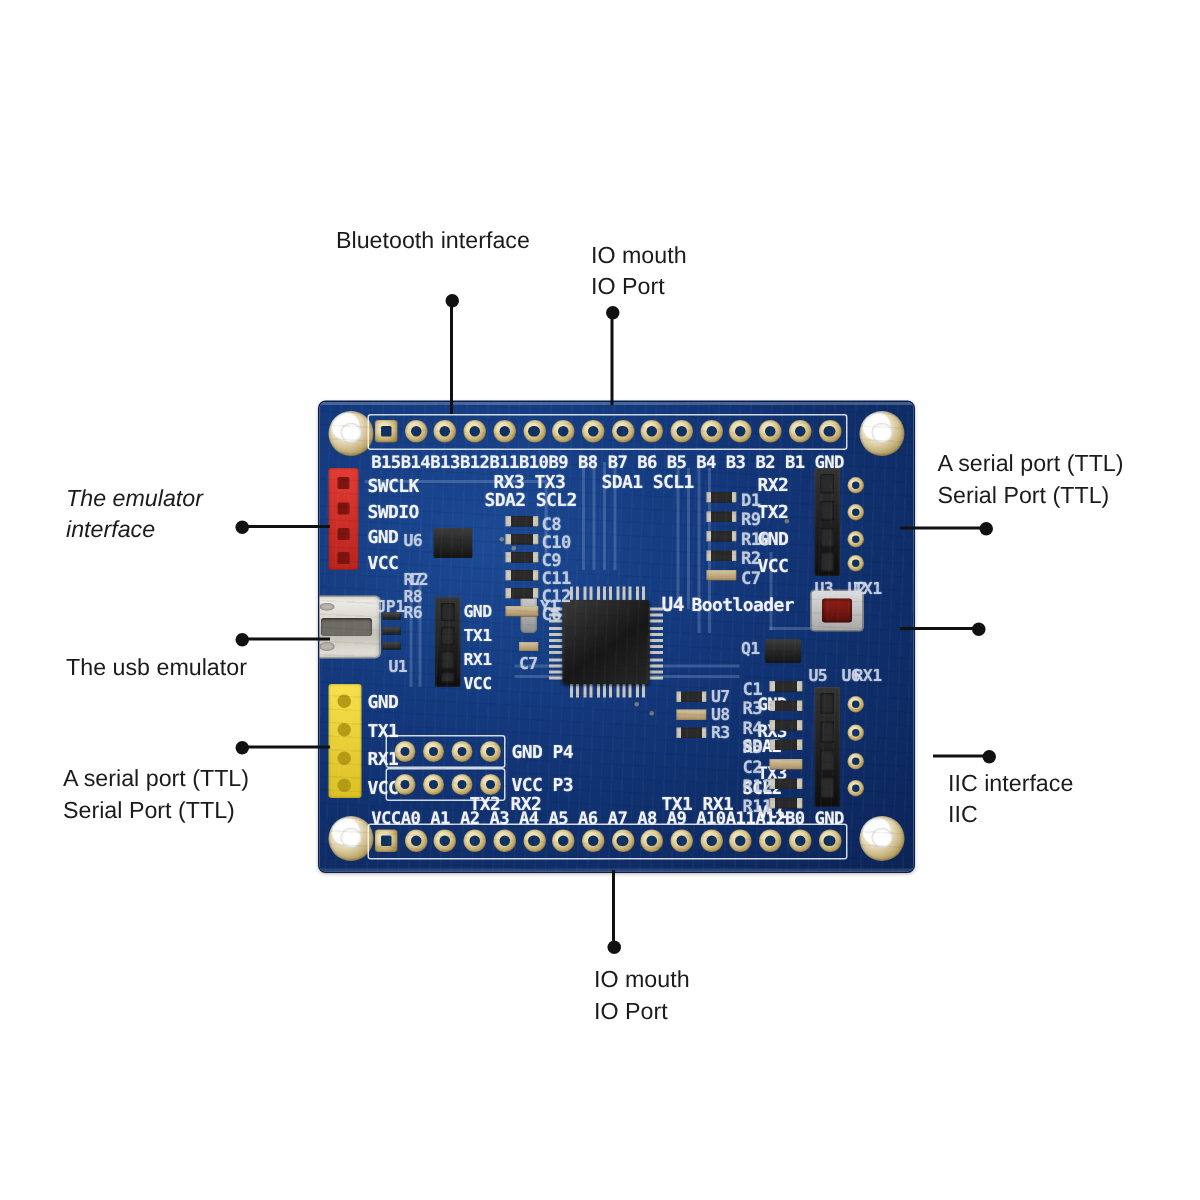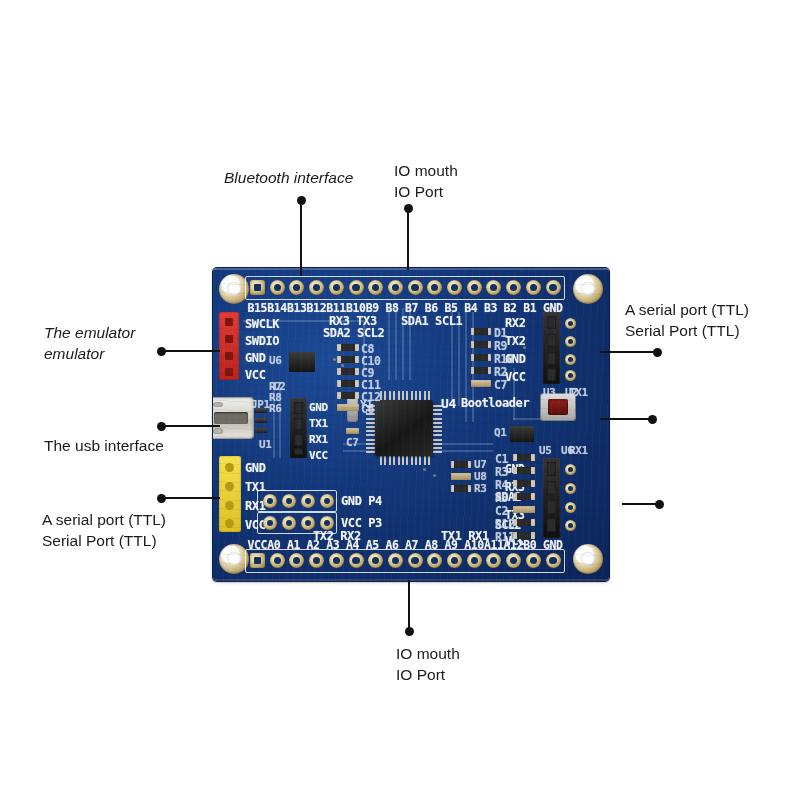--- a/index.html
+++ b/index.html
@@ -557,42 +557,42 @@
       </div>
 
     <div class="silk dim" style="left:356px; top:118px; font-size:11px;">TX1</div>
     <div class="silk dim" style="left:356px; top:176px; font-size:11px;">RX1</div>
   <div class="silk dim" style="left:330px; top:118px; font-size:11px;">U3</div>
       <div class="silk dim" style="left:352px; top:118px; font-size:11px;">U2</div>
       <div class="silk dim" style="left:326px; top:176px; font-size:11px;">U5</div>
       <div class="silk dim" style="left:348px; top:176px; font-size:11px;">U6</div>
     </div>
 
-  <div class="callout" style="left:224px; top:167px;font-style:italic;">
+  <div class="callout" style="left:224px; top:150px;">
     <span class="ln">Bluetooth interface</span>
   </div>
   <div class="leader-dot" style="left:297px; top:196px;"></div>
   <div class="leader-line" style="left:300px; top:200px; width:2px; height:76px;"></div>
 
   <div class="callout" style="left:394px; top:160px;">
     <span class="ln">IO mouth</span>
     <span class="ln">IO Port</span>
   </div>
   <div class="leader-dot" style="left:404px; top:204px;"></div>
   <div class="leader-line" style="left:407px; top:208px; width:2px; height:62px;"></div>
 
   <div class="callout" style="left:44px; top:322px;font-style:italic;">
     <span class="ln">The emulator</span>
-    <span class="ln"> emulator</span>
+    <span class="ln"> interface</span>
   </div>
   <div class="leader-dot" style="left:157px; top:347px;"></div>
   <div class="leader-line" style="left:162px; top:350px; width:58px; height:2px;"></div>
 
   <div class="callout" style="left:44px; top:435px;">
-    <span class="ln">The usb interface</span>
+    <span class="ln">The usb emulator</span>
   </div>
   <div class="leader-dot" style="left:157px; top:422px;"></div>
   <div class="leader-line" style="left:162px; top:425px; width:58px; height:2px;"></div>
 
   <div class="callout" style="left:42px; top:509px;">
     <span class="ln">A serial port (TTL)</span>
     <span class="ln">Serial Port (TTL)</span>
   </div>
   <div class="leader-dot" style="left:157px; top:494px;"></div>
   <div class="leader-line" style="left:162px; top:497px; width:58px; height:2px;"></div>
@@ -600,20 +600,24 @@
   <div class="callout" style="left:625px; top:299px;">
     <span class="ln">A serial port (TTL)</span>
     <span class="ln">Serial Port (TTL)</span>
   </div>
   <div class="leader-dot" style="left:653px; top:348px;"></div>
   <div class="leader-line" style="left:600px; top:351px; width:55px; height:2px;"></div>
 
   <div class="leader-dot" style="left:648px; top:415px;"></div>
   <div class="leader-line" style="left:600px; top:418px; width:50px; height:2px;"></div>
 
+  <div class="callout" style="left:632px; top:512px;">
+    <span class="ln">IIC interface</span>
+    <span class="ln">IIC</span>
+  </div>
   <div class="leader-dot" style="left:655px; top:500px;"></div>
   <div class="leader-line" style="left:622px; top:503px; width:36px; height:2px;"></div>
 
   <div class="callout" style="left:396px; top:643px;">
     <span class="ln">IO mouth</span>
     <span class="ln">IO Port</span>
   </div>
   <div class="leader-dot" style="left:405px; top:627px;"></div>
   <div class="leader-line" style="left:408px; top:580px; width:2px; height:50px;"></div>
 

